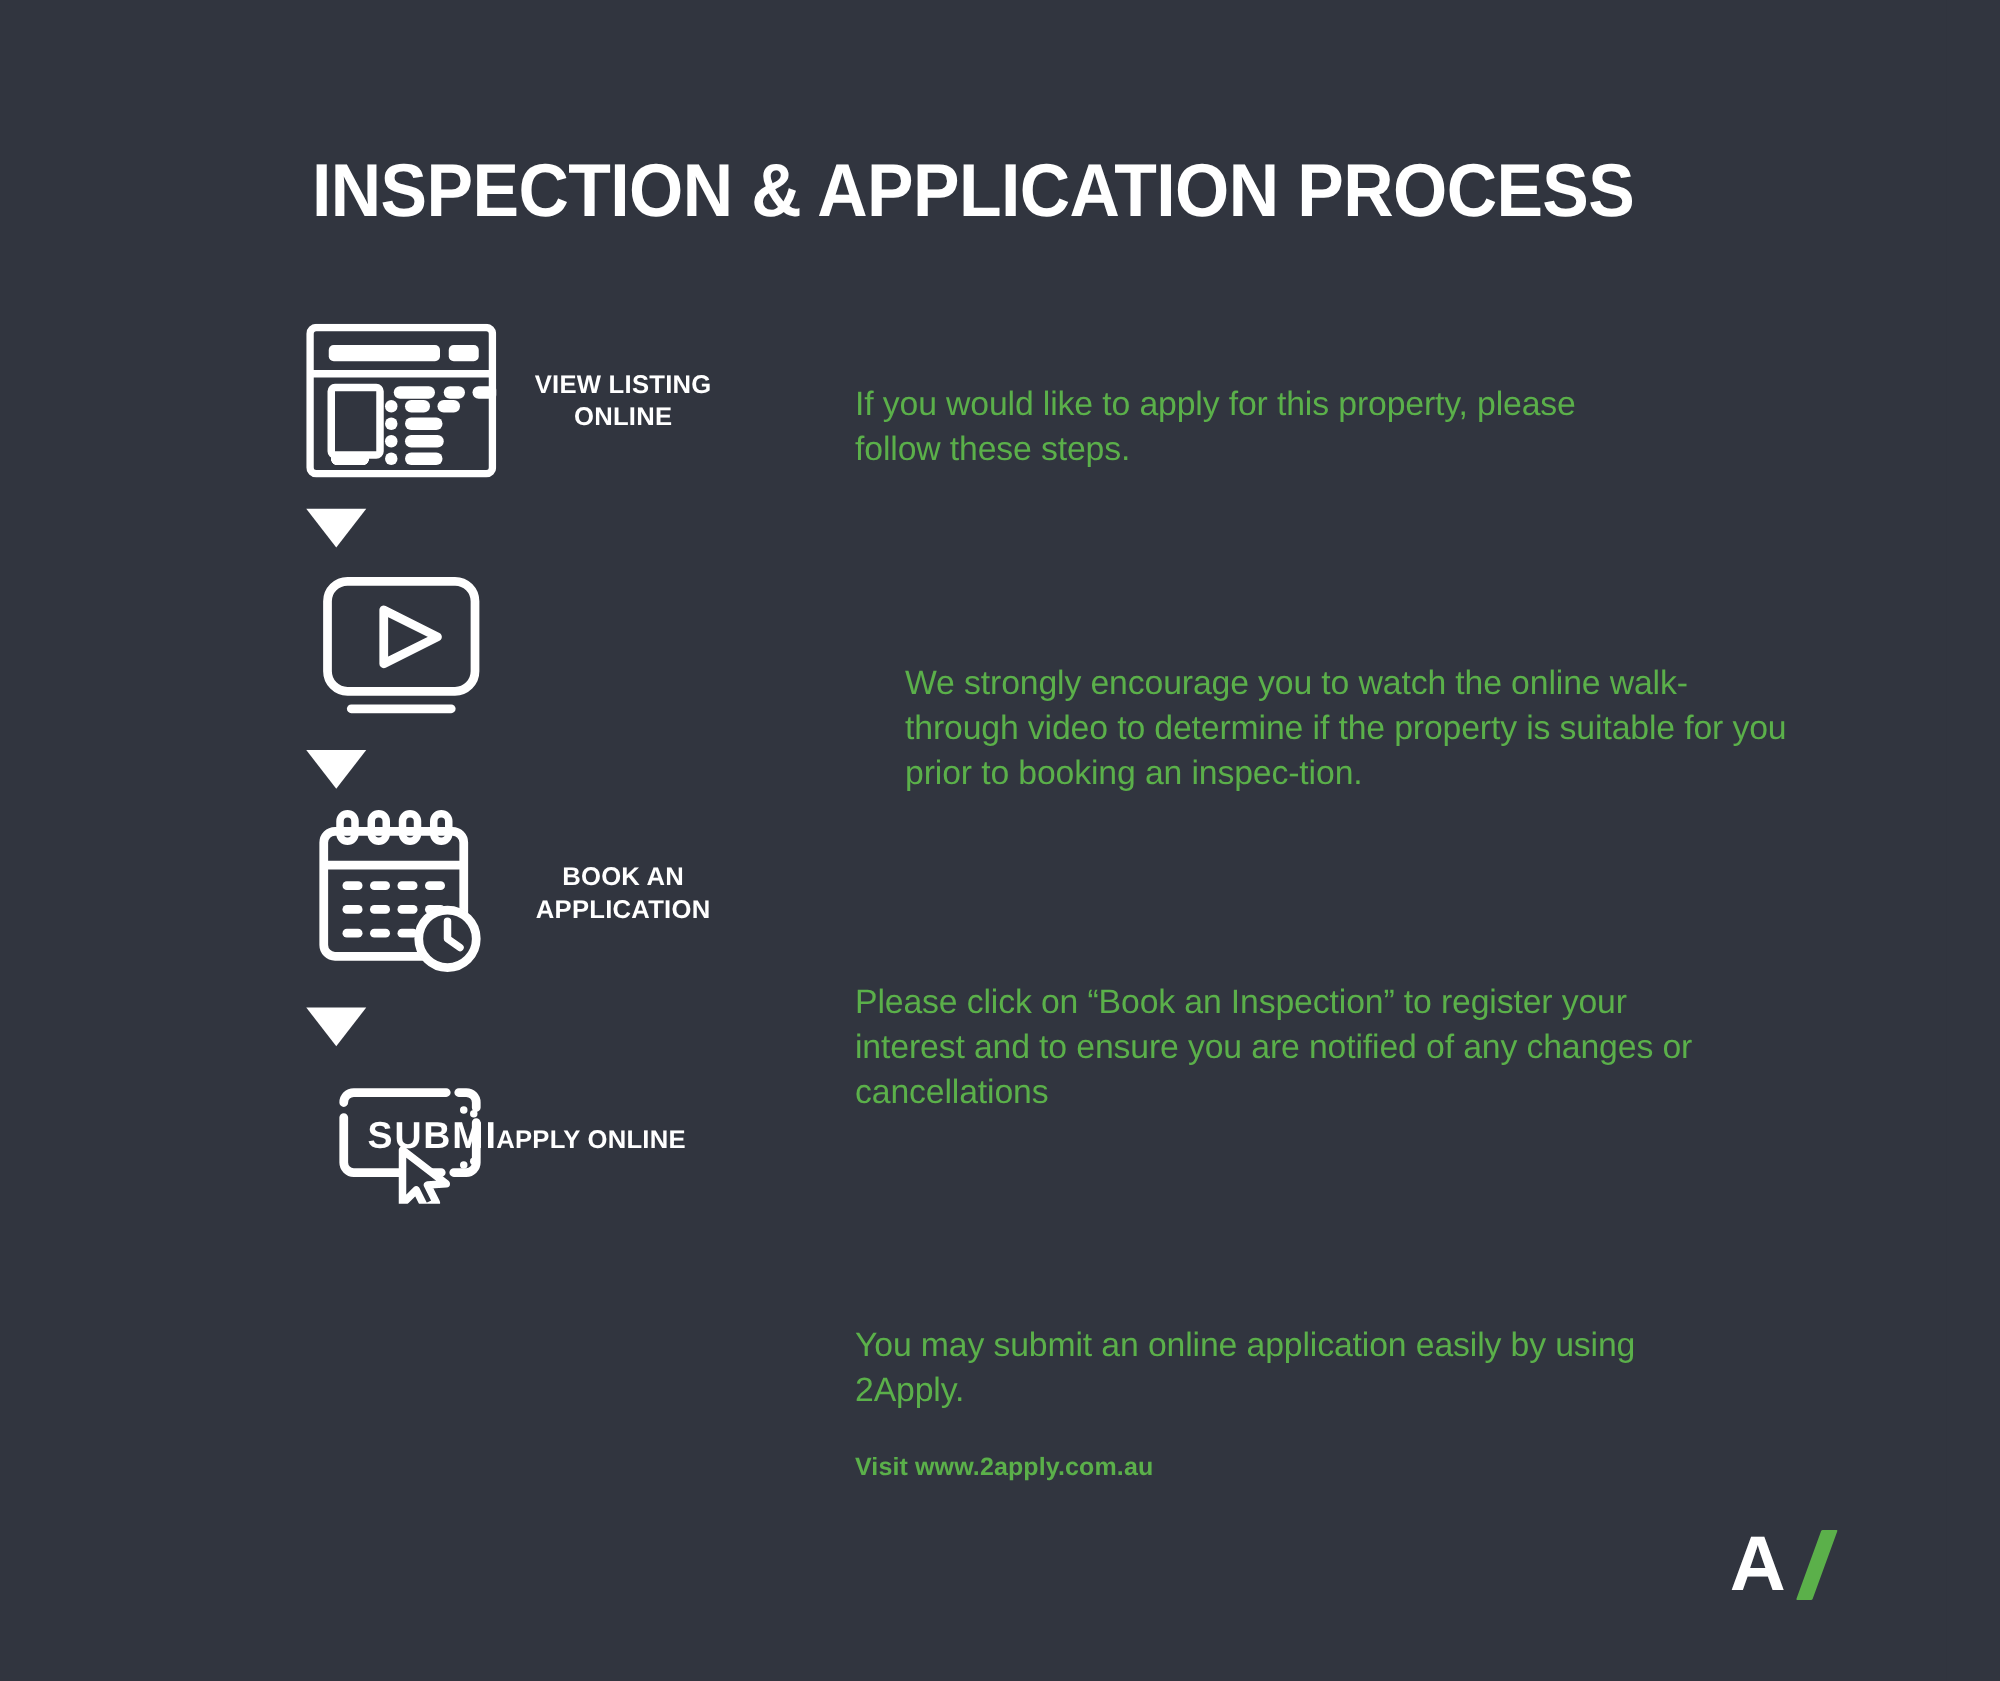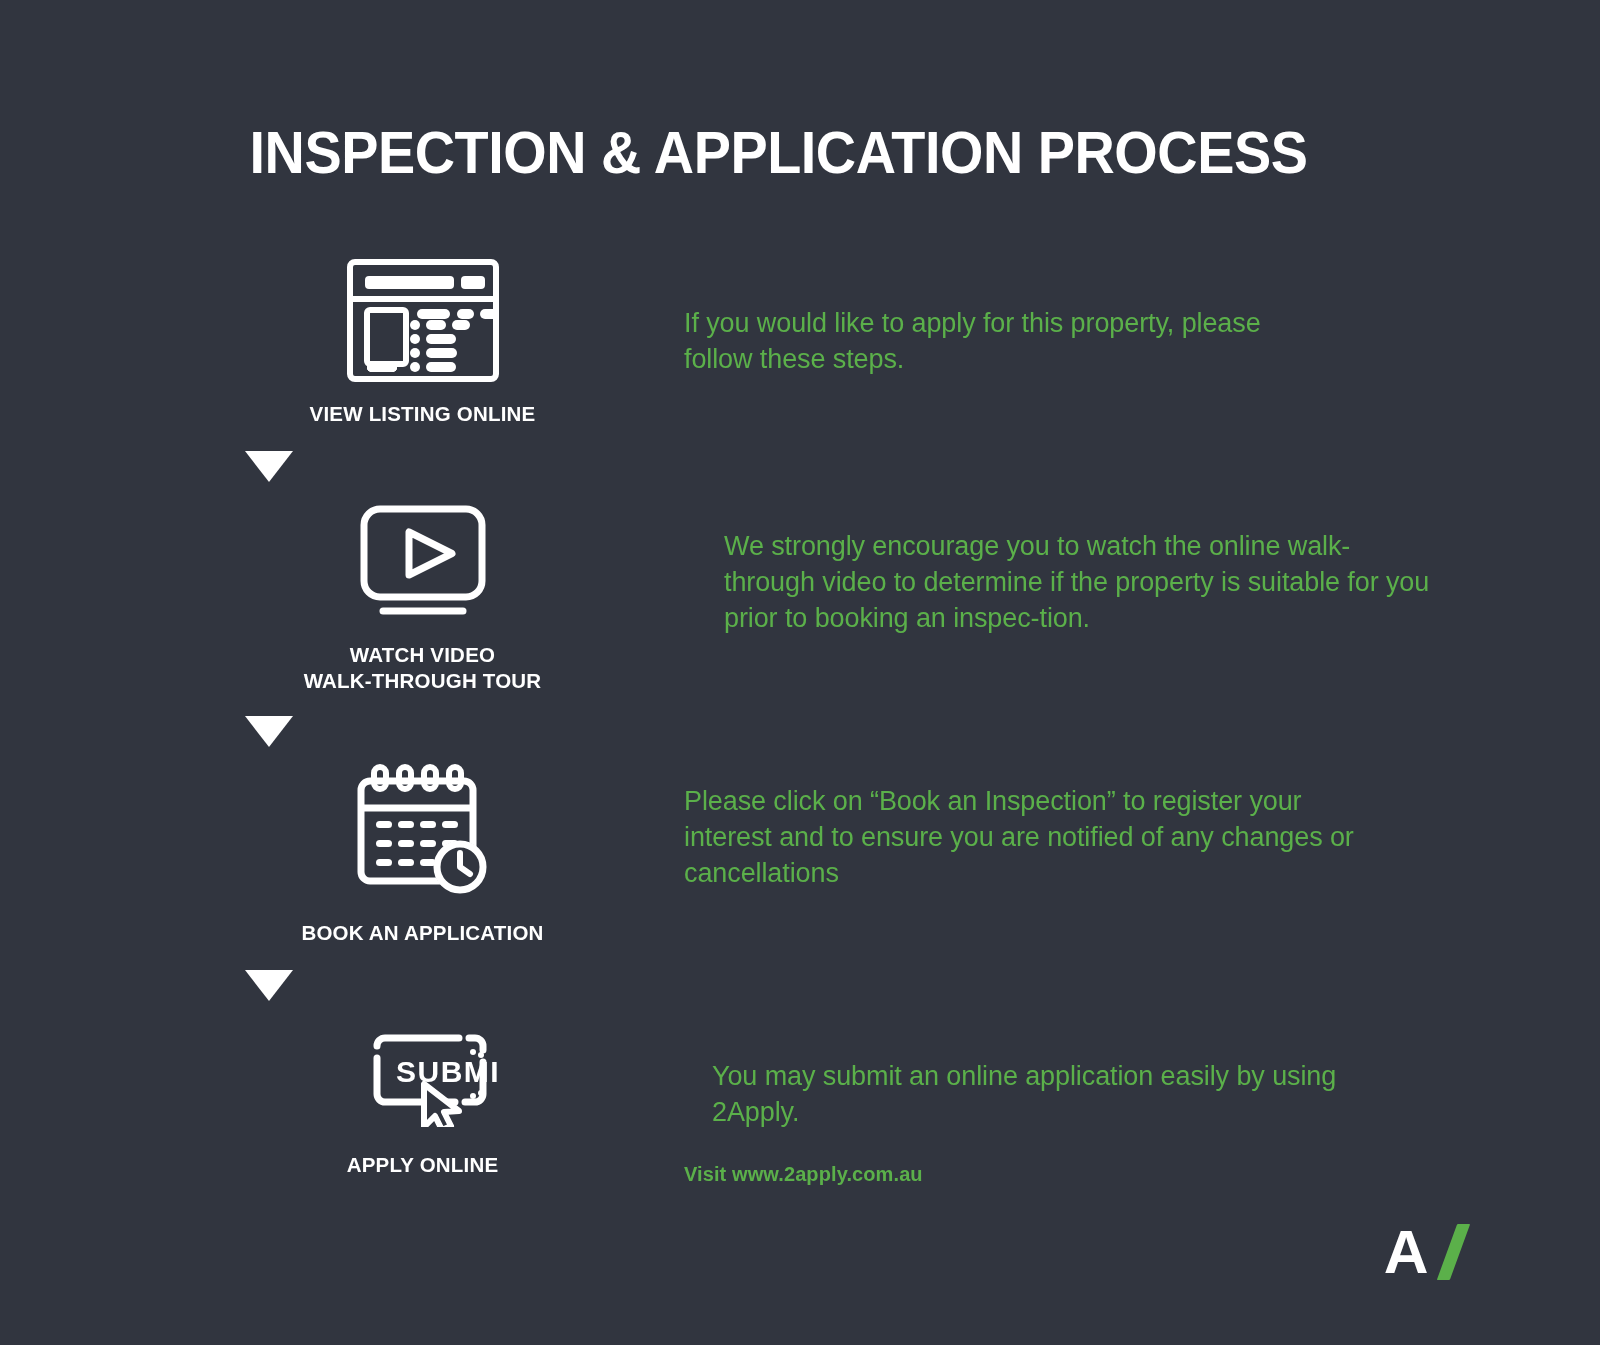--- a/index.html
+++ b/index.html
@@ -32,21 +32,20 @@
 
   
   .steps {
     position:absolute;
     left:245px;
     top:258px;
     width:355px;
   }
   .step {
     display:flex;
-    flex-direction:column;
     align-items:center;
   }
   .icon-box {
     display:flex;
     align-items:center;
     justify-content:center;
   }
   .step-label {
     color:#ffffff;
     font-size:20.5px;
@@ -163,22 +162,20 @@
 
     <div class="step">
       <div class="icon-box" style="height:118px;">
         <svg width="152" height="116" viewBox="0 0 152 116" fill="none">
           <rect x="17" y="4" width="118" height="88" rx="16" stroke="#ffffff" stroke-width="7"></rect>
           <path d="M62 27 L62 70 L105 48.5 Z" stroke="#ffffff" stroke-width="7" stroke-linejoin="round" fill="none"></path>
           <line x1="36" y1="106" x2="116" y2="106" stroke="#ffffff" stroke-width="7" stroke-linecap="round"></line>
         </svg>
       </div>
       <div style="height:20px"></div>
-      <div class="step-label">WATCH VIDEO
-WALK-THROUGH TOUR</div>
     </div>
 
     <div style="height:22px"></div>
     <div class="arrow"></div>
     <div style="height:16px"></div>
 
     <div class="step">
       <div class="icon-box" style="height:135px;">
         <svg width="152" height="133" viewBox="0 0 152 133" fill="none">
           <rect x="14" y="17" width="112" height="100" rx="9" stroke="#ffffff" stroke-width="7"></rect>
@@ -239,21 +236,21 @@
 
   </div>
 
   <div class="copy">
     <div class="para" style="top:305px; width:640px;">If you would like to apply for this property, please follow these steps.</div>
 
     <div class="para" style="top:528px; width:708px;margin-left:40px;">We strongly encourage you to watch the online walk-through video to determine if the property is suitable for you prior to booking an inspec-tion.</div>
 
     <div class="para" style="top:783px; width:700px;">Please click on “Book an Inspection” to register your interest and to ensure you are notified of any changes or cancellations</div>
 
-    <div class="para" style="top:1058px; width:695px;margin-left:28px;">You may submit an online application easily by using 2Apply.</div>
+    <div class="para" style="top:1058px; width:695px;">You may submit an online application easily by using 2Apply.</div>
 
     <div class="visit" style="top:1163px;">Visit www.2apply.com.au</div>
   </div>
 
   <div class="logo">
     <span>A</span>
     <span class="logo-slash"></span>
   </div>
 
 </div>

